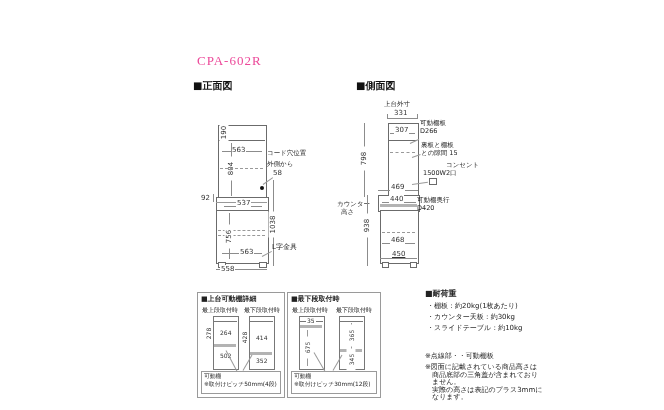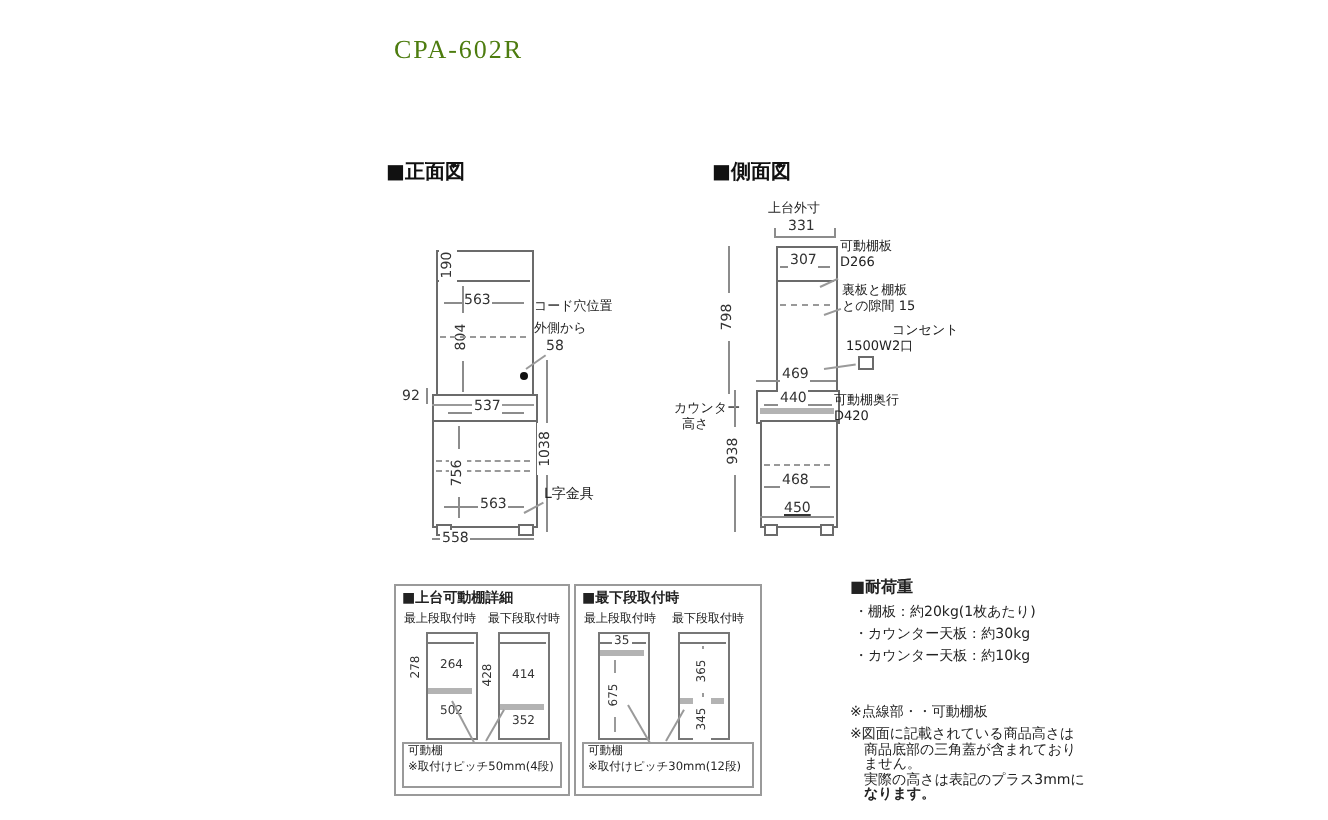--- a/index.html
+++ b/index.html
@@ -1,19 +1,19 @@
 <!DOCTYPE html>
 <html><head>
 <meta charset="utf-8">
 <style>
   html,body{margin:0;padding:0;background:#fff;}
   #canvas{position:relative;width:664px;height:410px;background:#ffffff;overflow:hidden;
           font-family:"DejaVu Sans","Liberation Sans",sans-serif;color:#222;}
   .t{position:absolute;white-space:nowrap;}
-  .title{font-family:"Liberation Serif","DejaVu Serif",serif;font-size:13px;letter-spacing:1px;color:#4d7c0f;}
+  .title{font-family:"Liberation Serif","DejaVu Serif",serif;font-size:13px;letter-spacing:1px;color:#ec4899;margin-top:36px;}
   .sizebox{position:absolute;background:#e5e5e5;font-size:8px;line-height:15px;padding:0 5px;color:#333;white-space:nowrap;}
   .sech{font-size:10px;font-weight:bold;color:#111;}
   .d{position:absolute;font-size:7px;line-height:8px;background:#fff;padding:0 1px;color:#333;white-space:nowrap;}
   .v{position:absolute;transform:rotate(-90deg);text-align:center;background:#fff;font-size:7px;line-height:9px;height:9px;color:#333;white-space:nowrap;}
   .jp{position:absolute;font-size:6.5px;line-height:7.5px;color:#222;white-space:nowrap;}
   .box{position:absolute;border:1px solid #6b6b6b;background:#fff;}
   .lh{position:absolute;height:1px;background:#8c8c8c;}
   .lv{position:absolute;width:1px;background:#8c8c8c;}
   .dash{position:absolute;height:0;border-top:1px dashed #999;}
   .band{position:absolute;background:#b3b3b3;}
@@ -193,23 +193,23 @@
   <div class="diag" style="left:314px;top:352px;width:22px;transform:rotate(60deg);"></div>
   <div class="diag" style="left:333px;top:370px;width:18px;transform:rotate(-60deg);"></div>
 
   <div class="notebox" style="left:291px;top:371px;width:84px;height:21px;"></div>
   <div class="t s55" style="left:294px;top:373px;">可動棚</div>
   <div class="t s55" style="left:294px;top:381px;">※取付けピッチ30mm(12段)</div>
 
   <div class="t s8" style="left:425px;top:289px;">■耐荷重</div>
   <div class="t s7" style="left:427px;top:302px;">・棚板：約20kg(1枚あたり)</div>
   <div class="t s7" style="left:427px;top:313px;">・カウンター天板：約30kg</div>
-  <div class="t s7" style="left:427px;top:324px;">・カウンター天板：約10kg</div>
+  <div class="t s7" style="left:427px;top:324px;">・スライドテーブル：約10kg</div>
 
   <div class="t s7" style="left:425px;top:352px;">※点線部・・可動棚板</div>
 
   <div class="t s7" style="left:425px;top:363px;">※図面に記載されている商品高さは</div>
   <div class="t s7" style="left:425px;top:370.5px;">　商品底部の三角蓋が含まれており</div>
   <div class="t s7" style="left:425px;top:378px;">　ません。</div>
   <div class="t s7" style="left:425px;top:385.5px;">　実際の高さは表記のプラス3mmに</div>
-  <div class="t s7" style="left:425px;top:393px;font-weight:bold;">　なります。</div>
+  <div class="t s7" style="left:425px;top:393px;">　なります。</div>
 
 </div>
 
 </body></html>

